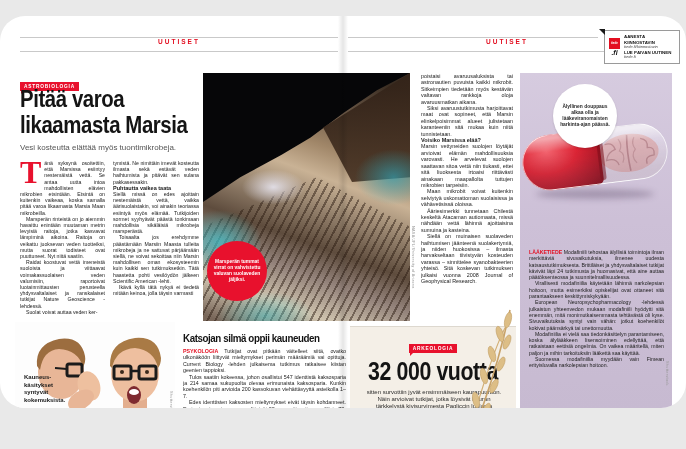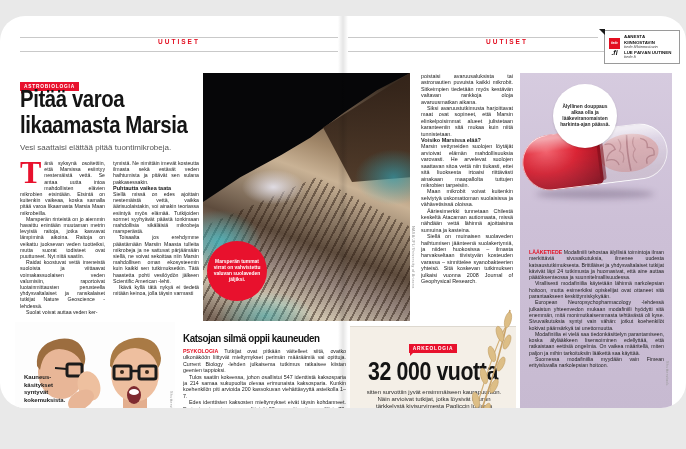--- a/index.html
+++ b/index.html
@@ -112,21 +112,21 @@
     </div>
   </div>
 
   <div style="position:absolute; left:20px; top:58px;">
     <span class="kicker">ASTROBIOLOGIA</span>
   </div>
   <div style="position:absolute; left:20px; top:70px;">
     <div class="headline" style="font-size:24px; line-height:26px;">Pitää varoa</div>
     <div class="headline" style="font-size:24px; line-height:26px;">likaamasta Marsia</div>
   </div>
-  <div class="standfirst" style="position:absolute; left:20px; top:127px;">Vesi saattaisi elättää pitää tuontimikrobeja.</div>
+  <div class="standfirst" style="position:absolute; left:20px; top:127px;">Vesi kosteutta elättää myös tuontimikrobeja.</div>
 
   <div class="bodycol" style="left:20px; top:144px; width:85px; height:162px;">
     <p><span class="dropcap">T</span><span>änä syksynä osoitettiin, että Marsissa esiintyy nestemäistä vettä. Se antaa uutta intoa mahdollisten elävien mikrobien etsintään. Etsintä on kuitenkin vaikeaa, koska samalla pitää varoa likaamasta Marsia Maan mikrobeilla.</span></p>
     <p class="indent">Marsperän rinteistä on jo aiemmin havaittu enintään muutaman metrin levyisiä raitoja, jotka kasvavat lämpiminä aikoina. Raitoja on veikattu juoksevan veden tuotteiksi, mutta suorat todisteet ovat puuttuneet. Nyt niitä saatiin.</p>
     <p class="indent">Raidat koostuvat vettä imeneistä suoloista ja viittaavat voimakassuolaisen veden valumisiin, raportoivat luotainmittausten perusteella yhdysvaltalaiset ja ranskalaiset tutkijat Nature Geoscience -lehdessä.</p>
     <p class="indent">Suolat voivat auttaa veden ker-</p>
   </div>
 
   <div class="bodycol" style="left:113px; top:144px; width:86px; height:162px;">
     <p>tymistä. Ne nimittäin imevät kosteutta ilmasta sekä estävät veden haihtumista ja pitävät sen sulana pakkasessakin.</p>

